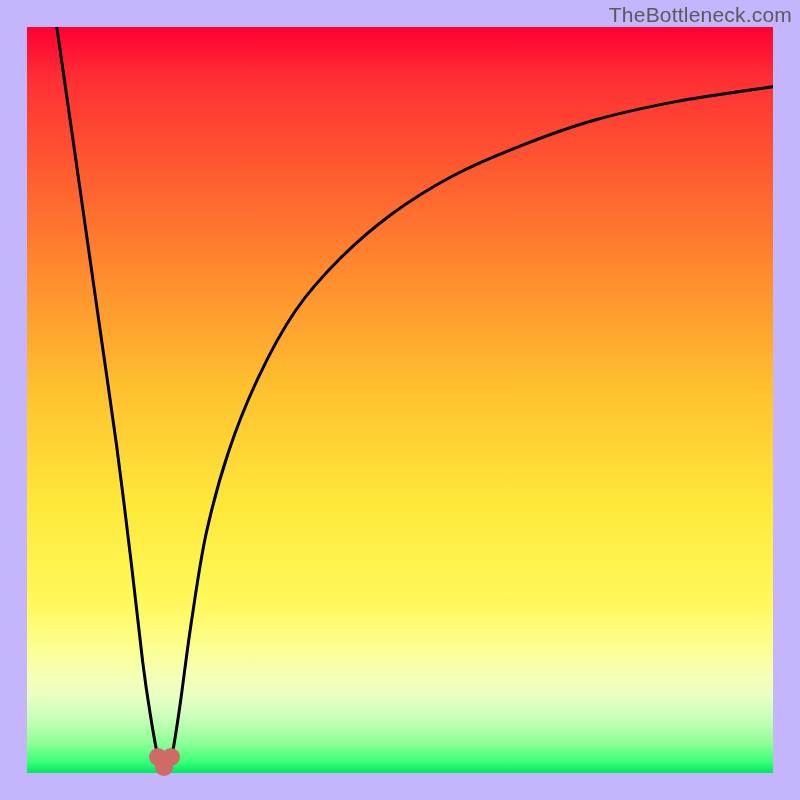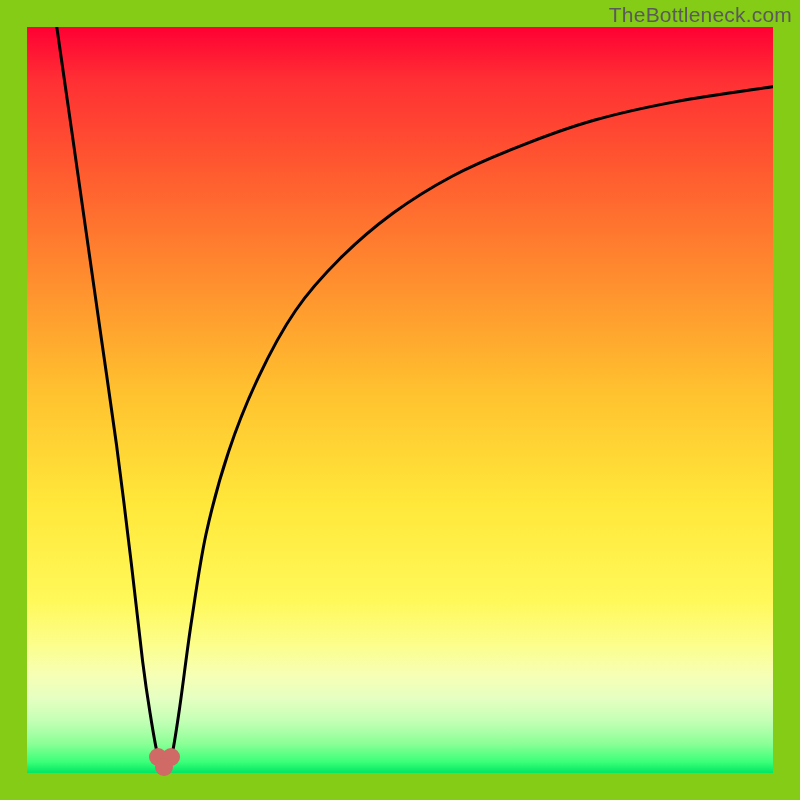--- a/index.html
+++ b/index.html
@@ -8,21 +8,21 @@
     width: 800px;
     height: 800px;
     background: #000;
     font-family: Arial, Helvetica, sans-serif;
     overflow: hidden;
   }
   .frame {
     position: absolute;
     left: 0; top: 0;
     width: 800px; height: 800px;
-    background: #84cc16;
+    background: #c4b5fd;
   }
   .plot {
     position: absolute;
     left: 27px;
     top: 27px;
     width: 746px;
     height: 746px;
     background: linear-gradient(to bottom,
       #ff0033 0%,
       #ff2f34 7%,

